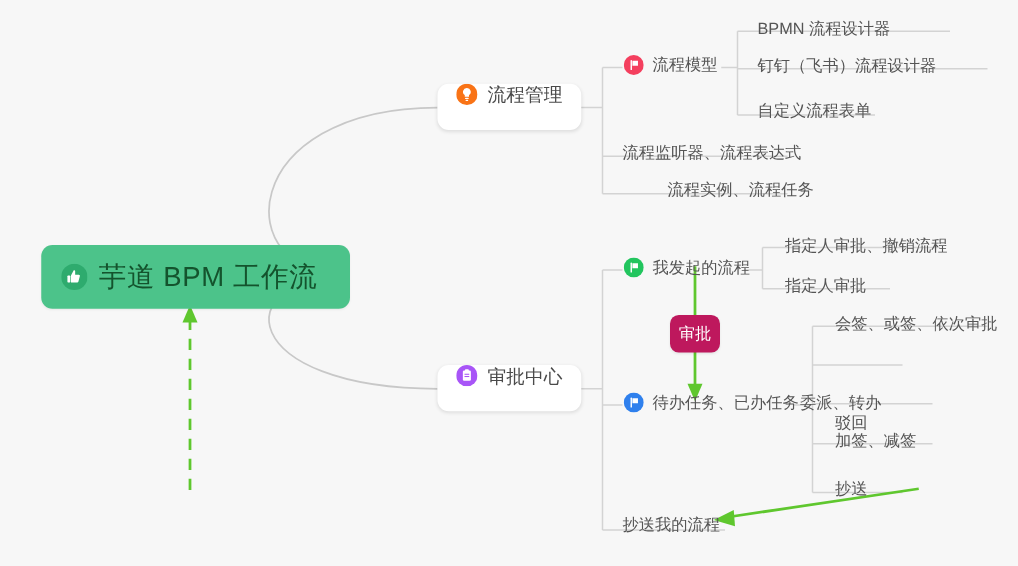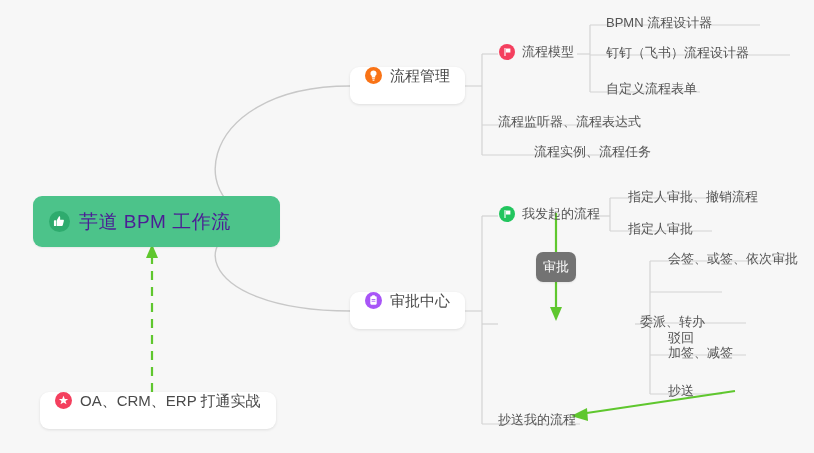--- a/index.html
+++ b/index.html
@@ -16,21 +16,21 @@
   .node{position:absolute;box-sizing:border-box;white-space:nowrap;}
 
   
   .root{
     left:33px;top:196px;width:247px;height:51px;
     background:#4cc38a;border-radius:9px;
     display:flex;align-items:center;gap:9px;
     padding:0 16px;
     box-shadow:0 1px 2px rgba(0,0,0,.06);
   }
-  .root .label{color:#4c1d95;font-size:19px;letter-spacing:.5px;}
+  .root .label{color:#14532d;font-size:22px;letter-spacing:.5px;}
 
   
   .card{
     background:#ffffff;border-radius:9px;
     display:flex;align-items:flex-start;gap:8px;
     padding:0 15px;
     box-shadow:0 1px 3px rgba(0,0,0,.10);
     height:37px;
   }
   .card .label{color:#4a4a4a;font-size:15px;}
@@ -43,21 +43,21 @@
   
   .leaf{
     display:flex;align-items:center;gap:7px;
     font-size:13px;color:#555555;
     height:28px;padding:0 8px;
   }
 
   
   .badge{
     left:536px;top:252px;width:40px;height:30px;
-    background:#737373;border-radius:7px;
+    background:#be185d;border-radius:7px;
     display:flex;align-items:center;justify-content:center;
     color:#ffffff;font-size:13px;
     box-shadow:0 1px 2px rgba(0,0,0,.08);
   }
 
   
   .ico{width:17px;height:17px;border-radius:50%;
        display:inline-flex;align-items:center;justify-content:center;
        flex:0 0 auto;position:relative;}
   .ico svg{display:block;}
@@ -197,20 +197,30 @@
     <span>我发起的流程</span>
   </div>
 
   <div class="node leaf" style="left:620px;top:183px;">
     <span>指定人审批、撤销流程</span>
   </div>
   <div class="node leaf" style="left:620px;top:215px;">
     <span>指定人审批</span>
   </div>
 
+  <div class="node leaf" style="left:490px;top:308px;">
+    <span class="ico">
+      <svg width="16" height="16" viewBox="0 0 18 18">
+        <circle cx="9" cy="9" r="9" fill="#2f80ed"></circle>
+        <rect x="6.1" y="4.6" width="1.3" height="9" rx="0.5" fill="#ffffff"></rect>
+        <path d="M7.8 5.1 L12.8 5.1 L12.8 9.6 L7.8 9.6 Z" fill="#ffffff"></path>
+      </svg>
+    </span>
+    <span>待办任务、已办任务</span>
+  </div>
 
   <div class="node leaf" style="left:660px;top:245px;">
     <span>会签、或签、依次审批</span>
   </div>
   <div class="node leaf" style="left:660px;top:277px;margin-top:47px;">
     <span>驳回</span>
   </div>
   <div class="node leaf" style="left:632px;top:308px;">
     <span>委派、转办</span>
   </div>
@@ -222,23 +232,14 @@
   </div>
 
   <div class="node leaf" style="left:490px;top:406px;">
     <span>抄送我的流程</span>
   </div>
 
   <div class="node badge">
     <span>审批</span>
   </div>
 
-  <div class="node card" id="n-oa-crm-erp">
-    <span class="ico">
-      <svg width="17" height="17" viewBox="0 0 18 18">
-        <circle cx="9" cy="9" r="9" fill="#f43f5e"></circle>
-        <polygon points="9,4 10.4,7.4 14,7.4 11.1,9.6 12.2,13.1 9,11 5.8,13.1 6.9,9.6 4,7.4 7.6,7.4" fill="#ffffff"></polygon>
-      </svg>
-    </span>
-    <span class="label">OA、CRM、ERP 打通实战</span>
-  </div>
 
 </div>
 
 </body></html>

